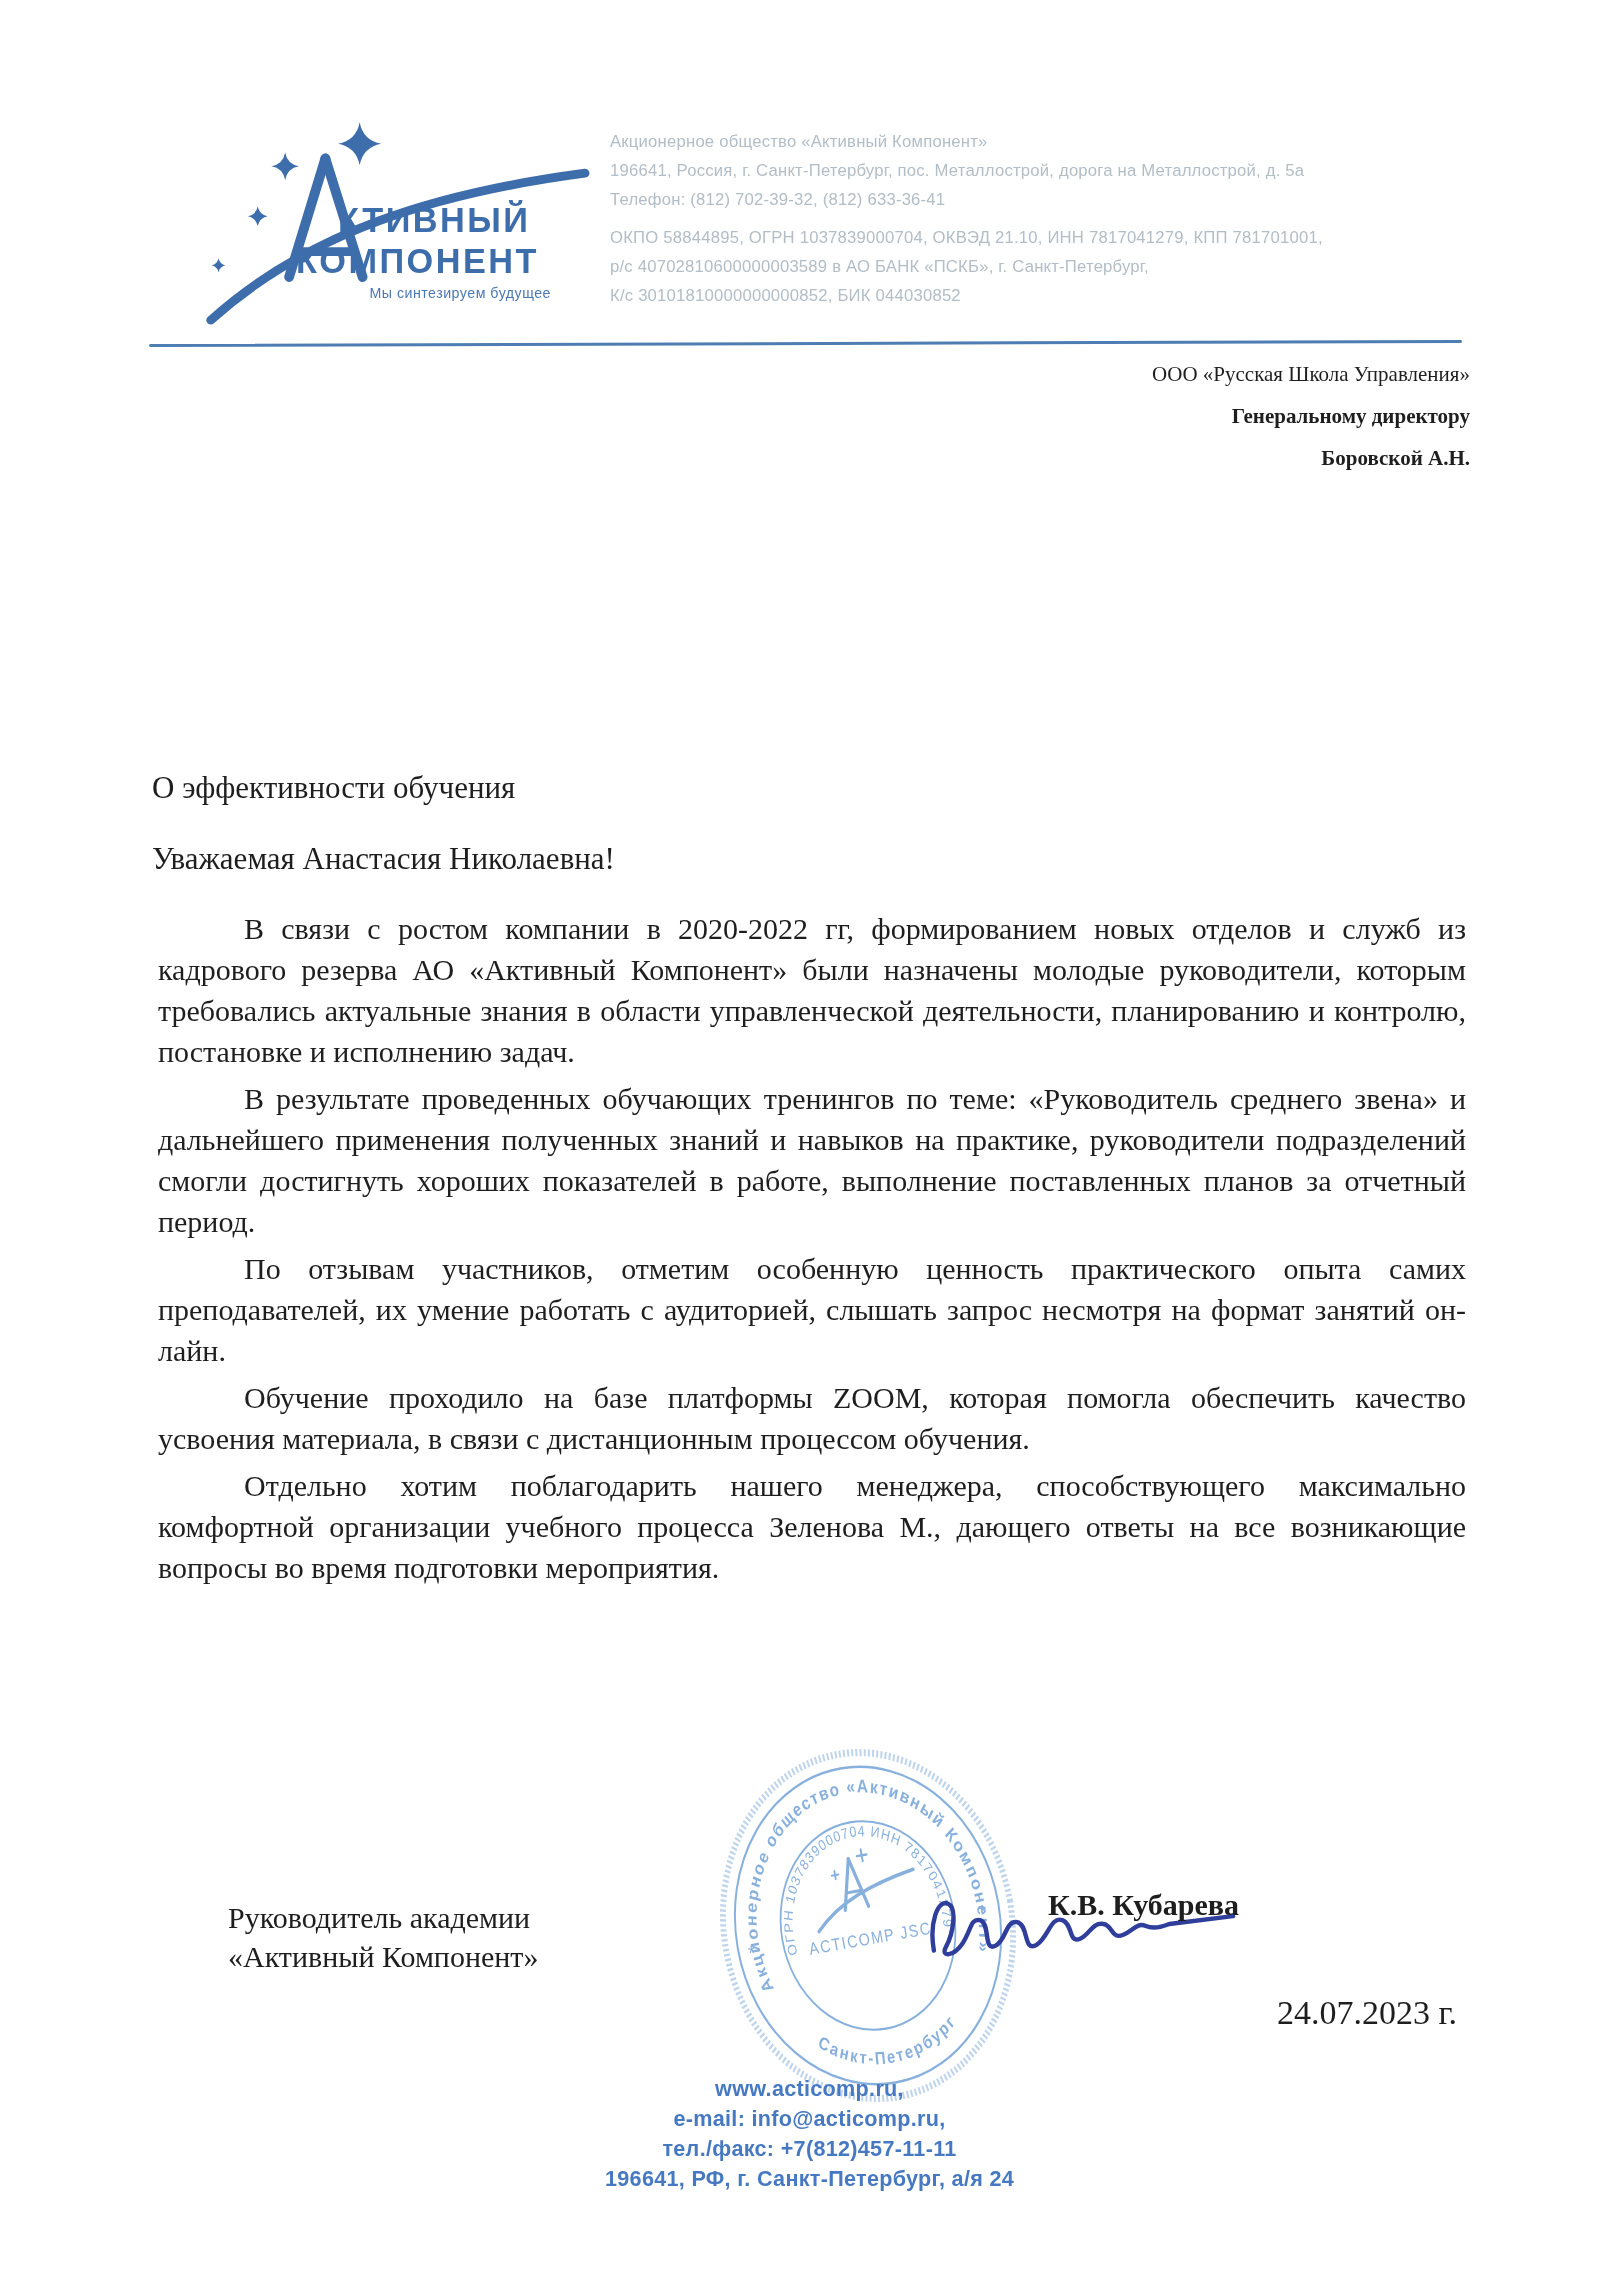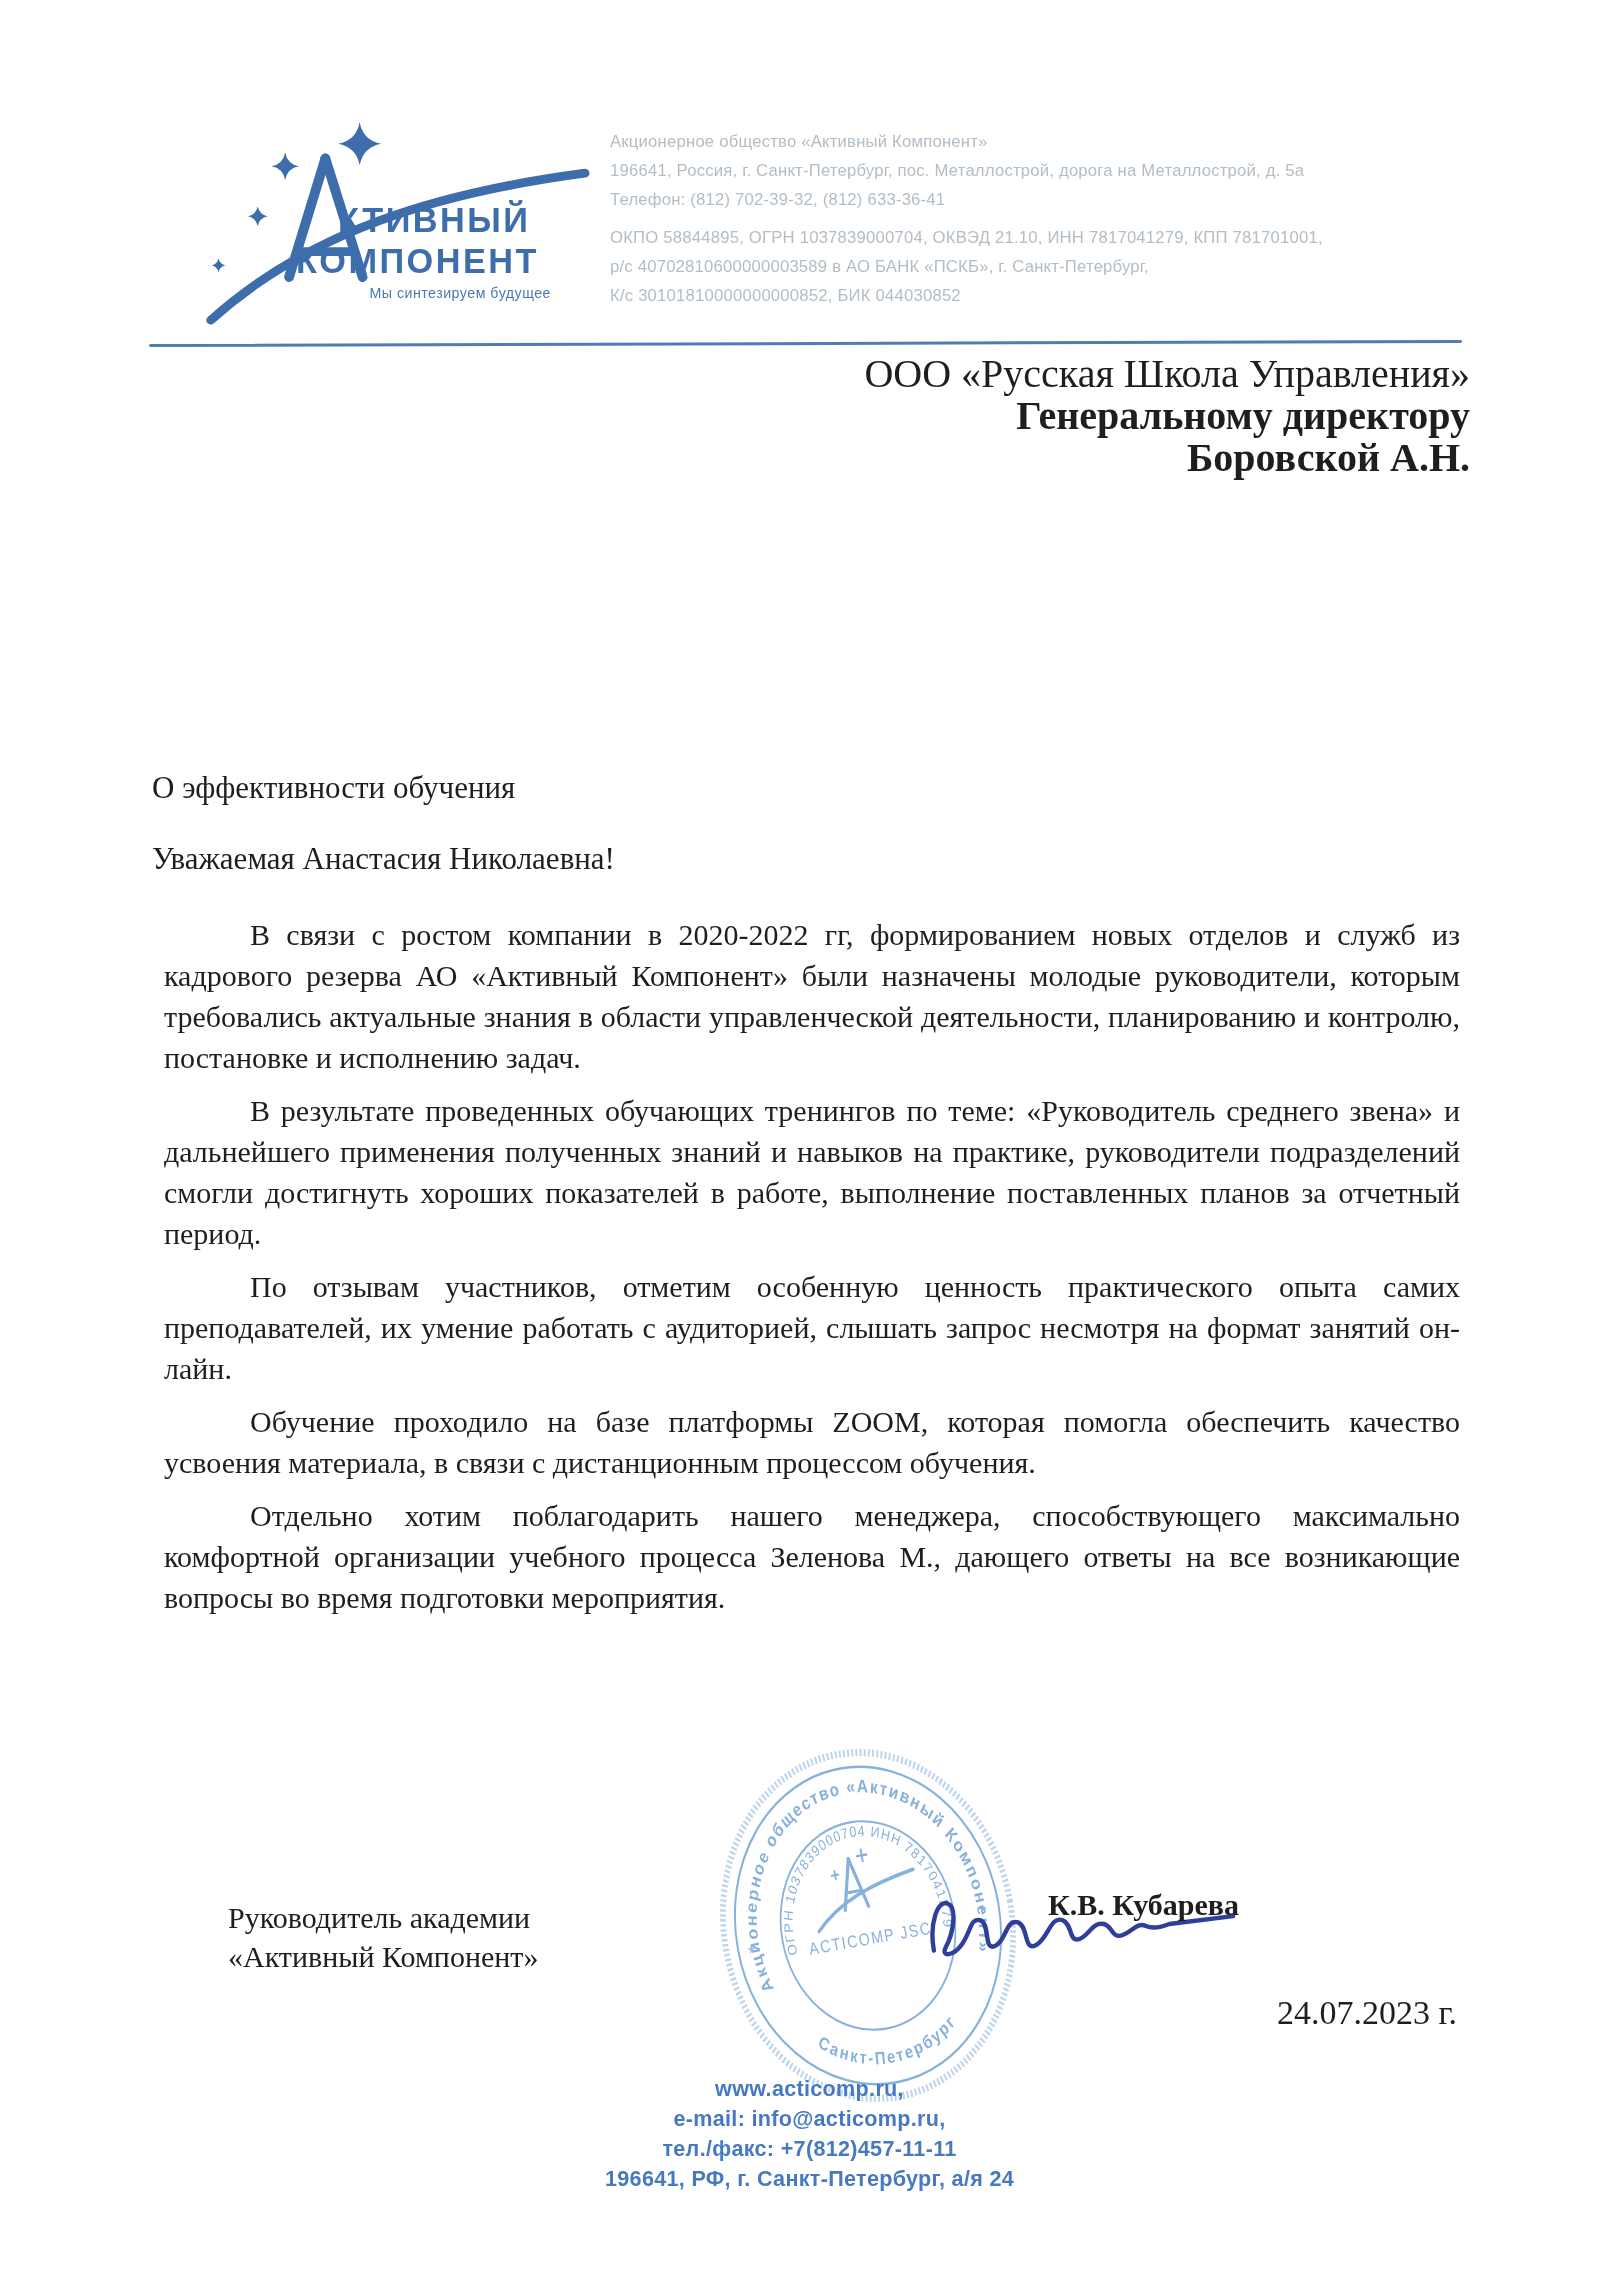--- a/index.html
+++ b/index.html
@@ -20,31 +20,31 @@
   }
   .header-info.block1{top:127px;}
   .header-info.block2{top:223px;}
   .rule{
     position:absolute;left:149px;top:342px;width:1313px;height:3.4px;
     background:#4d7db2;border-radius:2px;transform:rotate(-.18deg);
   }
   
   .recipient{
     position:absolute;left:784px;top:353px;width:686px;
-    text-align:right;font-size:40px;line-height:42px;
+    text-align:right;font-size:21px;line-height:42px;
   }
   .recipient .bold{font-weight:bold;}
   
   .subject{position:absolute;left:152px;top:770px;font-size:31px;}
   .salutation{position:absolute;left:152px;top:841px;width:1320px;text-align:left;font-size:31px;}
   .body-text{
     position:absolute;left:152px;top:902px;width:1320px;
     font-size:30px;line-height:41px;text-align:justify;
   }
-  .body-text p{margin:12px;text-indent:86px;}
+  .body-text p{margin:6px;text-indent:86px;}
   
   .sig-title{
     position:absolute;left:228px;top:1898px;width:412px;
     font-weight:normal;font-size:30px;line-height:39px;
   }
   .signer-name{position:absolute;left:1048px;top:1888px;font-weight:bold;font-size:30px;}
   .letter-date{position:absolute;left:1277px;top:1994px;font-size:34px;}
   
   .stamp{
     position:absolute;left:720px;top:1747px;width:296px;height:357px;

